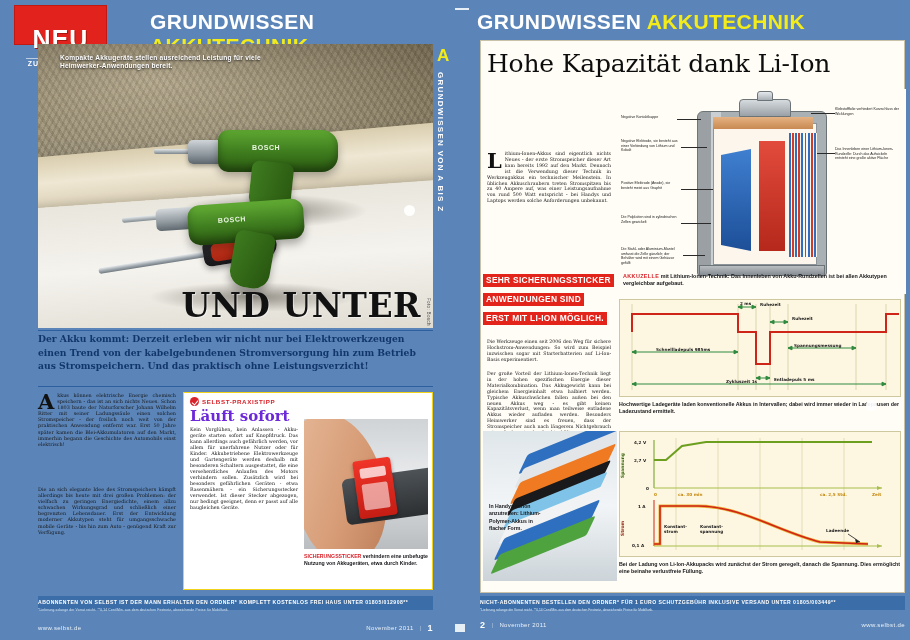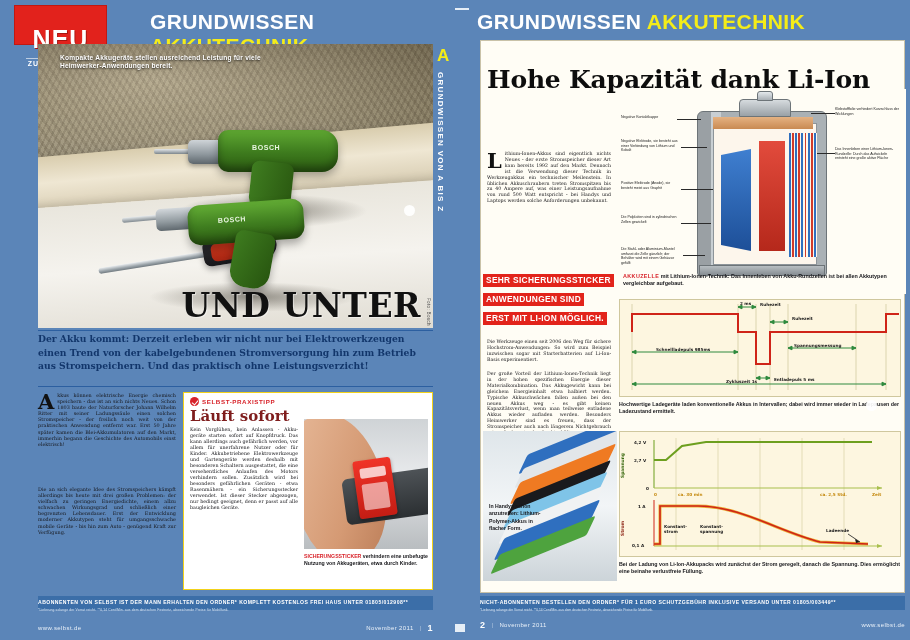--- a/index.html
+++ b/index.html
@@ -222,21 +222,21 @@
     width: 9px; height: 9px; border-radius: 50%; background: #d8232a;
     position: relative;
   }
   .tip-dot:after{
     content:""; position:absolute; left:3px; top:2px; width:3px; height:5px;
     border-right:1.2px solid #fff; border-bottom:1.2px solid #fff; transform:rotate(40deg);
   }
   .tip-kicker { font-size: 6.2px; font-weight: bold; color: #d8232a; letter-spacing: .6px; }
   .tip-title {
     position: absolute; left: 6px; top: 14px;
-    font-family: "DejaVu Serif", serif; font-weight: bold; font-size: 15px; color: #7f1d1d;
+    font-family: "DejaVu Serif", serif; font-weight: bold; font-size: 15px; color: #6d28d9;
   }
   .tip-body {
     position: absolute; left: 6px; top: 34px; width: 108px;
     font-family: "DejaVu Serif", serif; font-size: 4.8px; line-height: 6.0px;
     text-align: justify; color: #16161a;
   }
   .tip-photo {
     position: absolute; left: 120px; top: 26px; width: 124px; height: 130px;
     background: linear-gradient(#cfd3d6, #e6e8ea 40%, #b9bdc0);
     overflow: hidden;
@@ -293,22 +293,22 @@
     font-size: 9px; font-weight: bold; color: #ffffff;
   }
 
   
   .rp-sheet {
     position: absolute; left: 480px; top: 40px; width: 425px; height: 553px;
     background: #fffdf5;
     border: 1px solid #c9c2a8;
   }
   .rp-title {
-    position: absolute; left: 6px; top: 24px;
-    font-family: "DejaVu Serif", serif; font-weight: bold;
+    position: absolute; left: 6px; top: 8px;
+    font-family: "DejaVu Serif", serif; font-weight: normal;
     font-size: 25px; color: #0d0d0d; letter-spacing: -.2px;
   }
   .rp-standfirst {
     position: absolute; left: 6px; top: 42px; width: 124px;
     font-family: "DejaVu Serif", serif; font-size: 10.3px; line-height: 13.4px;
     color: #111;
   }
   .rp-col {
     position: absolute; font-family: "DejaVu Serif", serif;
     font-size: 4.7px; line-height: 5.9px; color: #17171a; text-align: justify;

